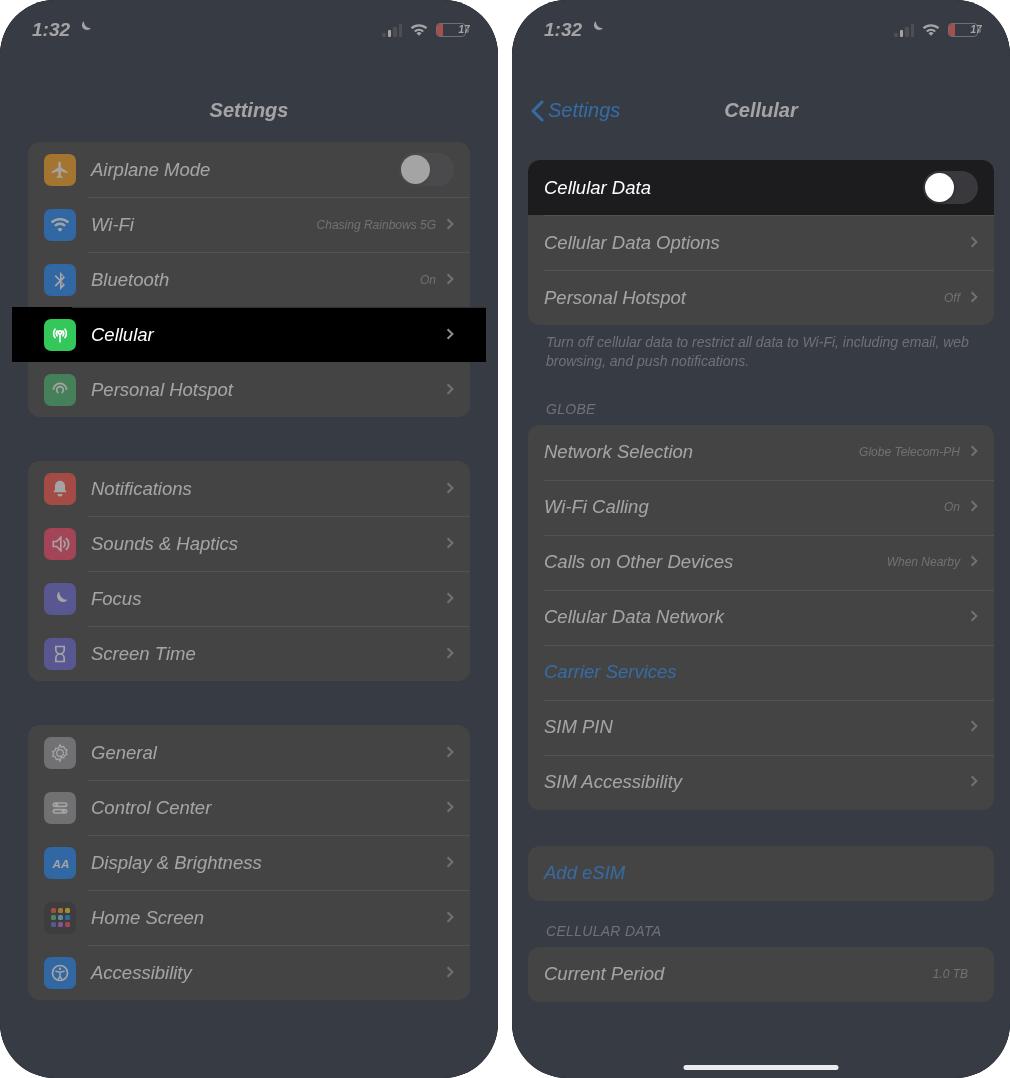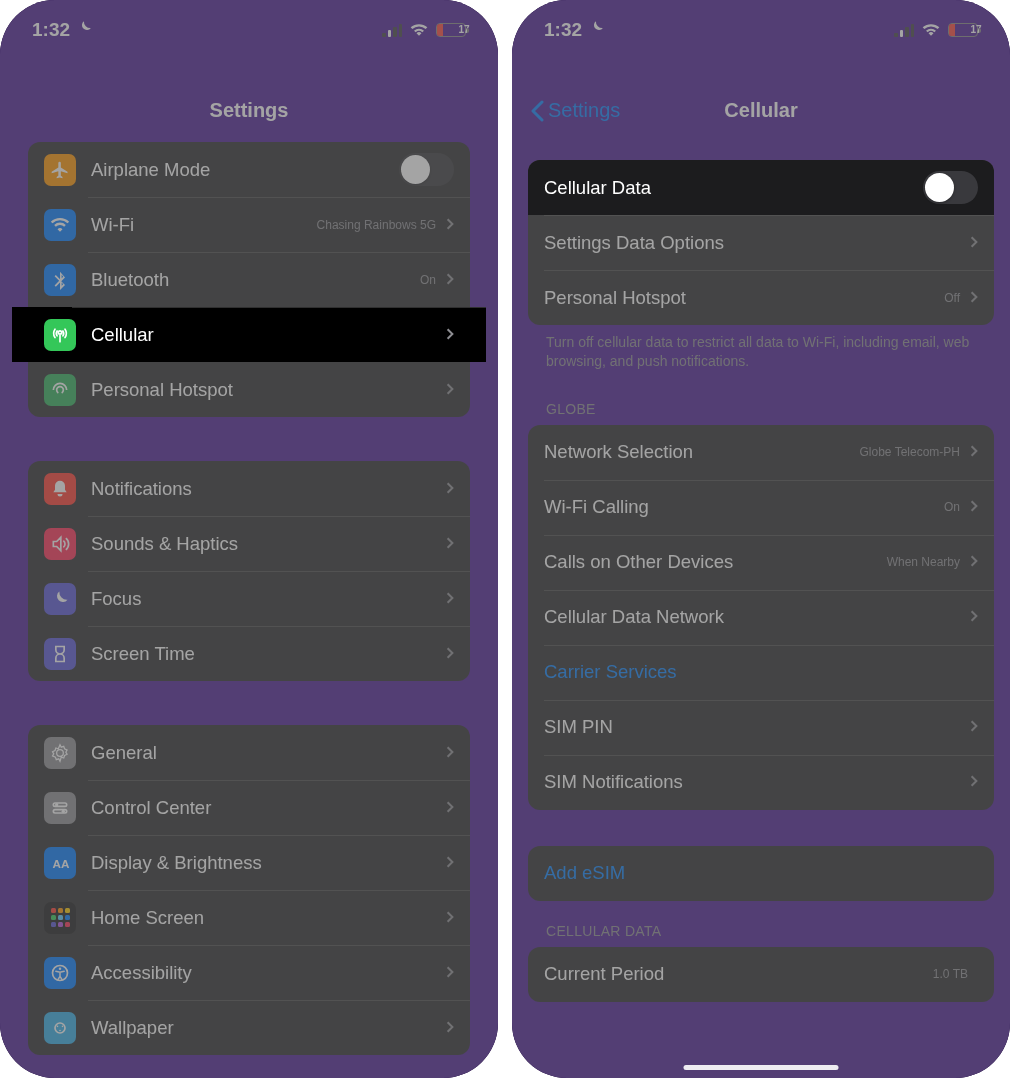--- a/index.html
+++ b/index.html
@@ -12,21 +12,22 @@
     background: #000;
     border-radius: 55px;
     overflow: hidden;
     flex-shrink: 0;
   }
   .screen {
     position: absolute;
     inset: 0;
     border-radius: 19px;
     overflow: hidden;
-    background: #4c1d95;
+    background: #0f172a;
+    font-style: italic;
   }
   .dim-overlay {
     position: absolute;
     inset: 0;
     background: rgba(90,90,90,0.55);
     pointer-events: none;
     z-index: 100;
   }
   .status-bar {
     height: 60px;
@@ -403,35 +404,20 @@
                   <circle cx="12" cy="7" r="1.5"></circle>
                   <path d="M7 10l5 1 5-1M12 11v5l-2.5 4M12 16l2.5 4" stroke="#fff" stroke-width="1.8" fill="none" stroke-linecap="round"></path>
                 </svg>
               </span>
           <span class="label">Accessibility</span>
           <span class="spacer"></span>
           <span class="chev"><svg viewBox="0 0 10 16">
                   <path d="M2 2l6 6-6 6"></path>
                 </svg></span>
         </div>
-        <div class="row">
-          <span class="icon-box icon-teal">
-                <svg viewBox="0 0 24 24">
-                  <circle cx="12" cy="12" r="6" fill="none" stroke="#fff" stroke-width="2"></circle>
-                  <circle cx="9" cy="10" r="1"></circle>
-                  <circle cx="15" cy="10" r="1"></circle>
-                  <circle cx="12" cy="15" r="1"></circle>
-                </svg>
-              </span>
-          <span class="label">Wallpaper</span>
-          <span class="spacer"></span>
-          <span class="chev"><svg viewBox="0 0 10 16">
-                  <path d="M2 2l6 6-6 6"></path>
-                </svg></span>
-        </div>
       </div>
 
     </div>
   </div>
 </div>
 
 <div class="phone right">
   <div class="screen">
     <div class="dim-overlay"></div>
 
@@ -477,21 +463,21 @@
 
       <div class="section" style="margin-top:38px">
         <div class="row no-icon hl-row-dark no-dim" style="border-radius:12px 12px 0 0">
           <span class="label">Cellular Data</span>
           <span class="spacer"></span>
           <span class="toggle">
                 <span class="knob"></span>
               </span>
         </div>
         <div class="row no-icon">
-          <span class="label">Settings Data Options</span>
+          <span class="label">Cellular Data Options</span>
           <span class="spacer"></span>
           <span class="chev"><svg viewBox="0 0 10 16">
                   <path d="M2 2l6 6-6 6"></path>
                 </svg></span>
         </div>
         <div class="row no-icon">
           <span class="label">Personal Hotspot</span>
           <span class="spacer"></span>
           <span class="detail">Off</span>
           <span class="chev"><svg viewBox="0 0 10 16">
@@ -540,21 +526,21 @@
           <span class="spacer"></span>
         </div>
         <div class="row no-icon">
           <span class="label">SIM PIN</span>
           <span class="spacer"></span>
           <span class="chev"><svg viewBox="0 0 10 16">
                   <path d="M2 2l6 6-6 6"></path>
                 </svg></span>
         </div>
         <div class="row no-icon">
-          <span class="label">SIM Notifications</span>
+          <span class="label">SIM Accessibility</span>
           <span class="spacer"></span>
           <span class="chev"><svg viewBox="0 0 10 16">
                   <path d="M2 2l6 6-6 6"></path>
                 </svg></span>
         </div>
       </div>
 
       <div class="section" style="margin-top:36px">
         <div class="row no-icon">
           <span class="label link">Add eSIM</span>

